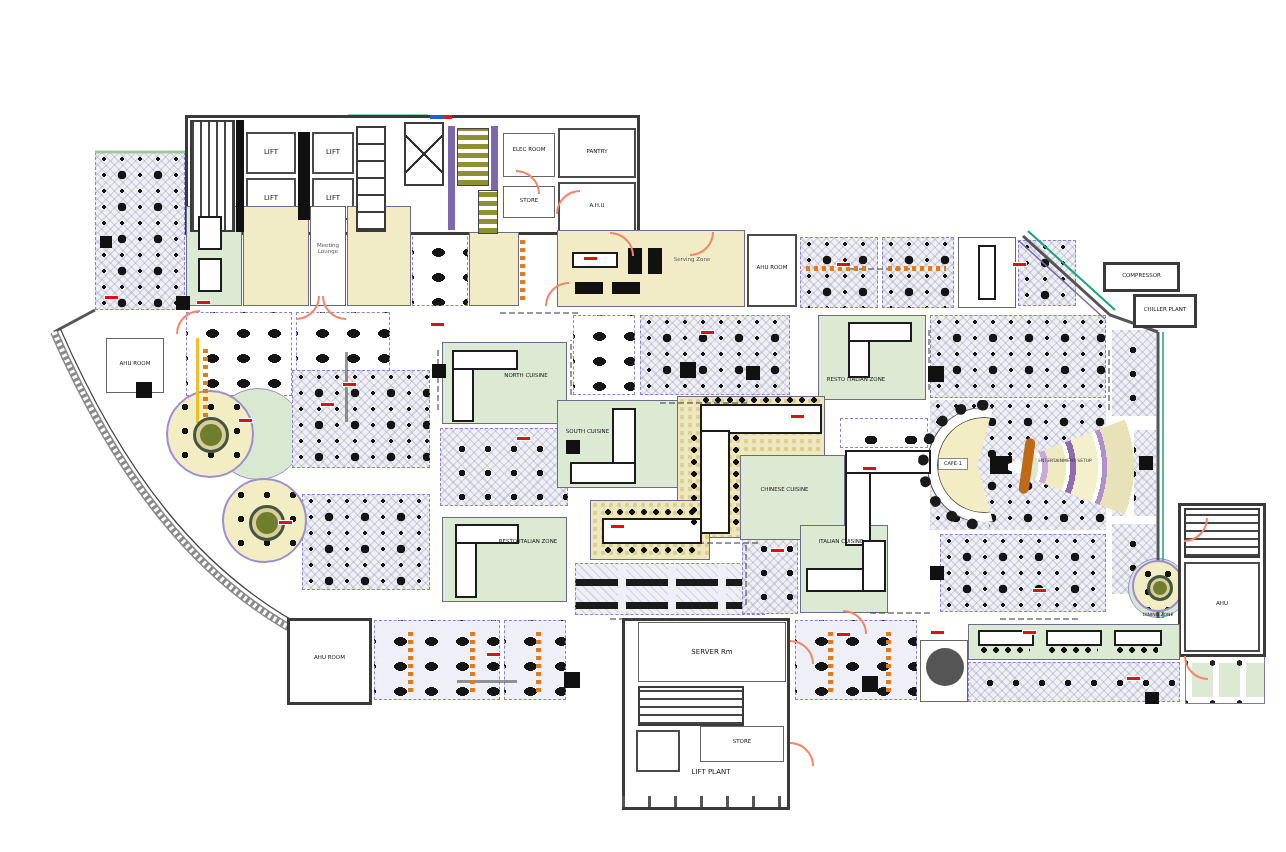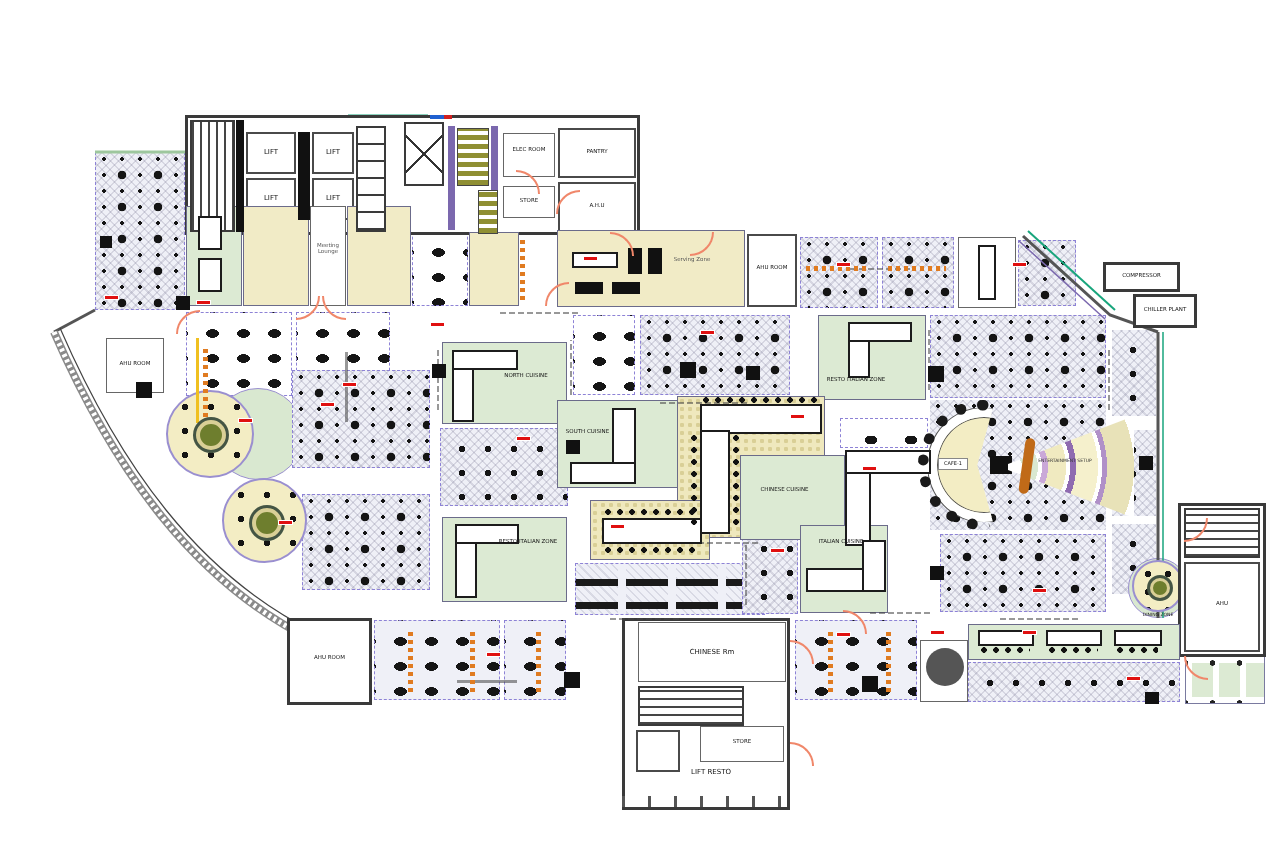--- a/index.html
+++ b/index.html
@@ -274,26 +274,26 @@
 
   <div class="abs cb" style="left:374px;top:620px;width:126px;height:80px;background-color:#eff0f7;"></div>
   <div class="abs cb" style="left:504px;top:620px;width:62px;height:80px;background-color:#eff0f7;"></div>
   <div class="abs ostrip" style="left:408px;top:628px;height:64px;"></div>
   <div class="abs ostrip" style="left:470px;top:628px;height:64px;"></div>
   <div class="abs ostrip" style="left:536px;top:628px;height:64px;"></div>
   <div class="tag abs" style="left:486px;top:652px;"></div>
 
   <div class="abs wall3" style="left:622px;top:618px;width:168px;height:192px;"></div>
   <div class="abs thin" style="left:638px;top:622px;width:148px;height:60px;"></div>
-  <div class="lbl" style="left:638px;top:648px;width:148px;">CHINESE Rm</div>
+  <div class="lbl" style="left:638px;top:648px;width:148px;">SERVER Rm</div>
   <div class="abs stairsH" style="left:638px;top:686px;width:106px;height:40px;"></div>
   <div class="abs wall" style="left:636px;top:730px;width:44px;height:42px;"></div>
   <div class="abs thin" style="left:700px;top:726px;width:84px;height:36px;"></div>
   <div class="lbl lbl-xs" style="left:700px;top:738px;width:84px;">STORE</div>
-  <div class="lbl" style="left:636px;top:768px;width:150px;">LIFT RESTO</div>
+  <div class="lbl" style="left:636px;top:768px;width:150px;">LIFT PLANT</div>
   <div class="abs porch" style="left:622px;top:796px;width:168px;height:14px;"></div>
 
   <div class="abs cb" style="left:795px;top:620px;width:122px;height:80px;background-color:#eff0f7;"></div>
   <div class="abs ostrip" style="left:828px;top:628px;height:64px;"></div>
   <div class="abs ostrip" style="left:886px;top:628px;height:64px;"></div>
   <div class="tag abs" style="left:836px;top:632px;"></div>
 
   <div class="abs thin" style="left:920px;top:640px;width:48px;height:62px;"></div>
   <div class="abs" style="left:926px;top:648px;width:38px;height:38px;border-radius:50%;background:#555;z-index:3;"></div>
   <div class="tag abs" style="left:930px;top:630px;"></div>

